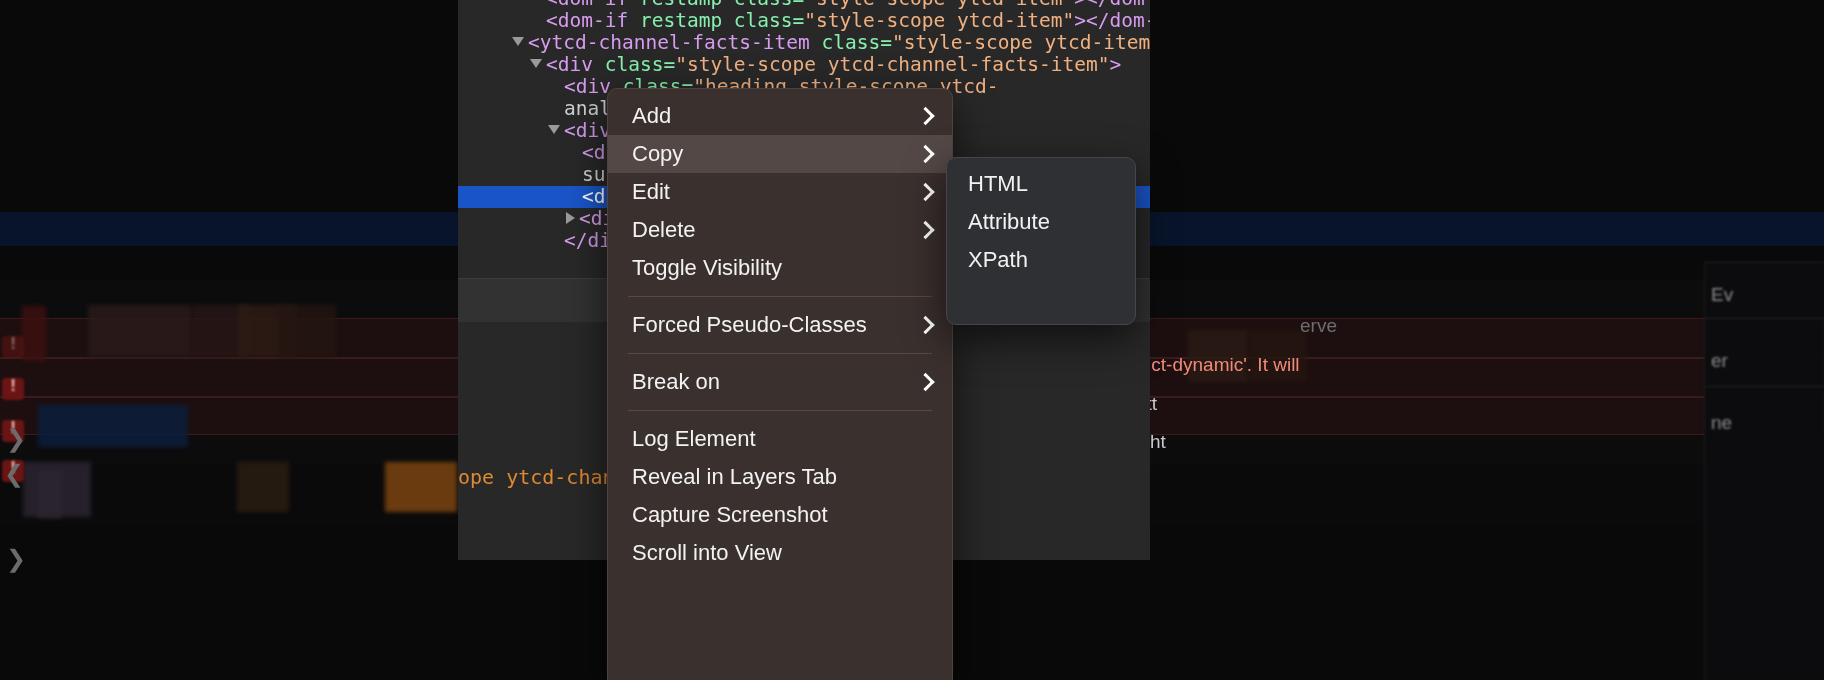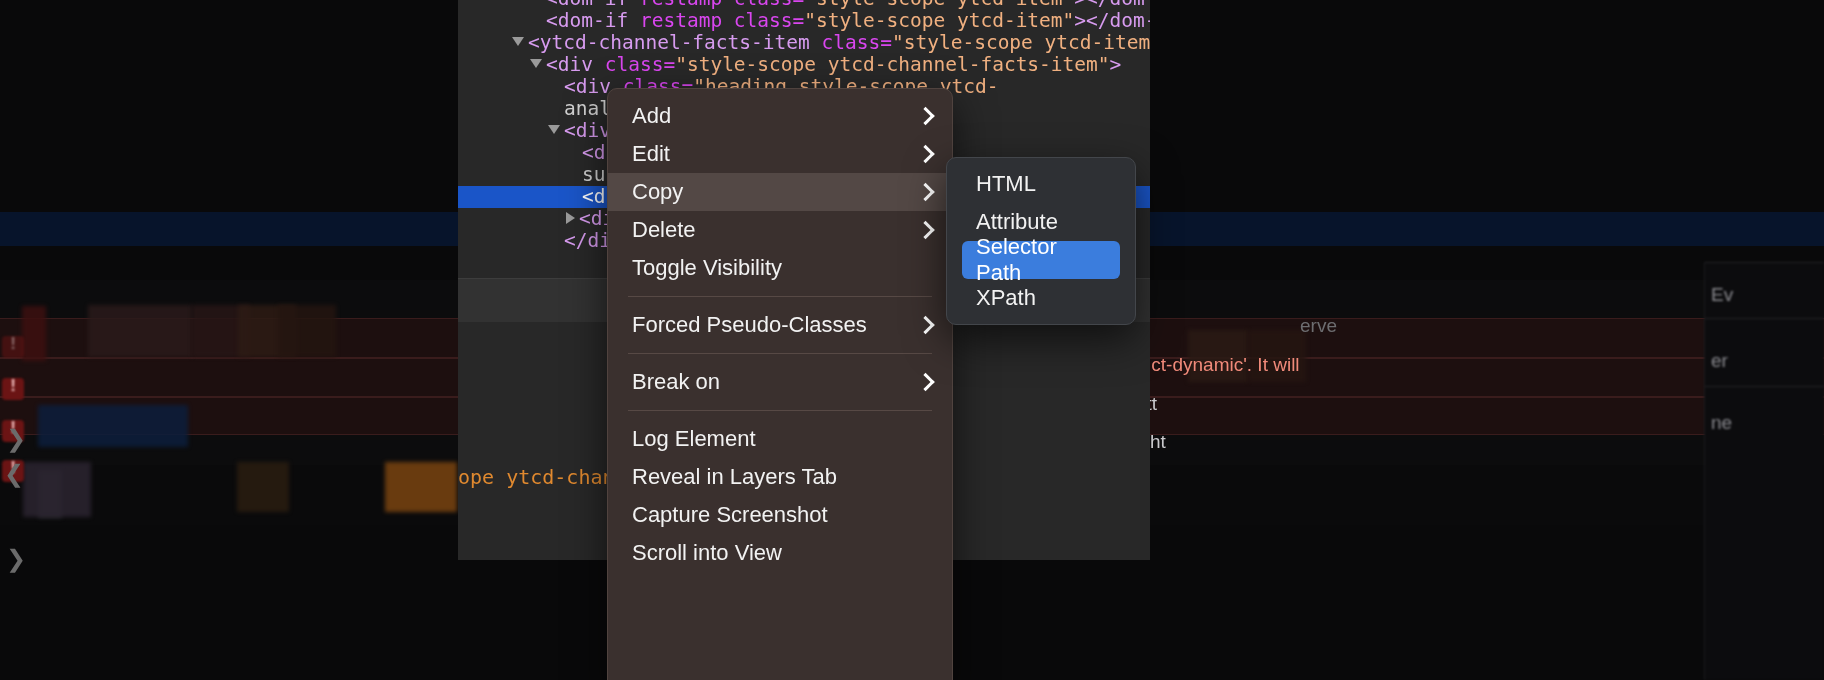--- a/index.html
+++ b/index.html
@@ -66,21 +66,21 @@
     overflow: hidden;
   }
   .dom-row {
     position: relative; height: 22px; white-space: nowrap;
     padding-left: 0; color: #d6d6d6;
   }
   .dom-row.selected { background: #1a55c8; }
   .dom-row.selected .tag, .dom-row.selected .attr,
   .dom-row.selected .val, .dom-row.selected .punc { color: #ffffff; }
   .tag { color: #d79bef; }
-  .attr { color: #d946ef; }
+  .attr { color: #86efac; }
   .val  { color: #f0b080; }
   .punc { color: #d79bef; }
   .txt  { color: #d0d0d0; }
   .tri {
     display: inline-block; width: 0; height: 0; vertical-align: middle;
     margin-right: 4px; position: relative; top: -2px;
   }
   .tri.open {
     border-left: 6px solid transparent; border-right: 6px solid transparent;
     border-top: 9px solid #9a9a9a;
@@ -124,21 +124,21 @@
   }
   .msep { height: 1px; background: #574945; margin: 9px 20px; }
 
   
   #ctx-submenu {
     position: absolute; left: 946px; top: 157px; width: 190px; height: 168px;
     background: #2e3034;
     border: 1px solid #43464b;
     border-radius: 10px;
     box-shadow: 0 14px 40px rgba(0,0,0,.62);
-    padding: 7px 8px;
+    padding: 7px 0;
     overflow: hidden;
   }
   .smi {
     height: 38px; display: flex; align-items: center;
     padding: 0 14px; margin: 0 7px;
     color: #f2f2f2; font-size: 22px; border-radius: 6px;
     font-family: "Liberation Sans", sans-serif;
   }
   .smi.sel { background: #3b7ddd; color: #ffffff; }
 </style>
@@ -218,26 +218,26 @@
     <div class="dom-search"></div>
   </div>
 
   <div class="console-text mono" style="left:458px;top:465px;font-size:20px;filter:blur(0.4px);">ope ytcd-chan</div>
 
   <div id="ctx-menu">
       <div class="mi">
         <span>Add</span>
         <span class="arrow"></span>
       </div>
-      <div class="mi">
-        <span>Edit</span>
-        <span class="arrow"></span>
-      </div>
       <div class="mi hl">
         <span>Copy</span>
+        <span class="arrow"></span>
+      </div>
+      <div class="mi">
+        <span>Edit</span>
         <span class="arrow"></span>
       </div>
       <div class="mi">
         <span>Delete</span>
         <span class="arrow"></span>
       </div>
       <div class="mi">
         <span>Toggle Visibility</span>
       </div>
       <div class="msep"></div>
@@ -265,21 +265,18 @@
       </div>
     </div>
 
   <div id="ctx-submenu">
       <div class="smi">
         <span>HTML</span>
       </div>
       <div class="smi">
         <span>Attribute</span>
       </div>
-      <div class="smi sel">
-        <span>Selector Path</span>
-      </div>
       <div class="smi">
         <span>XPath</span>
       </div>
     </div>
 
 </div>
 
 </body></html>

